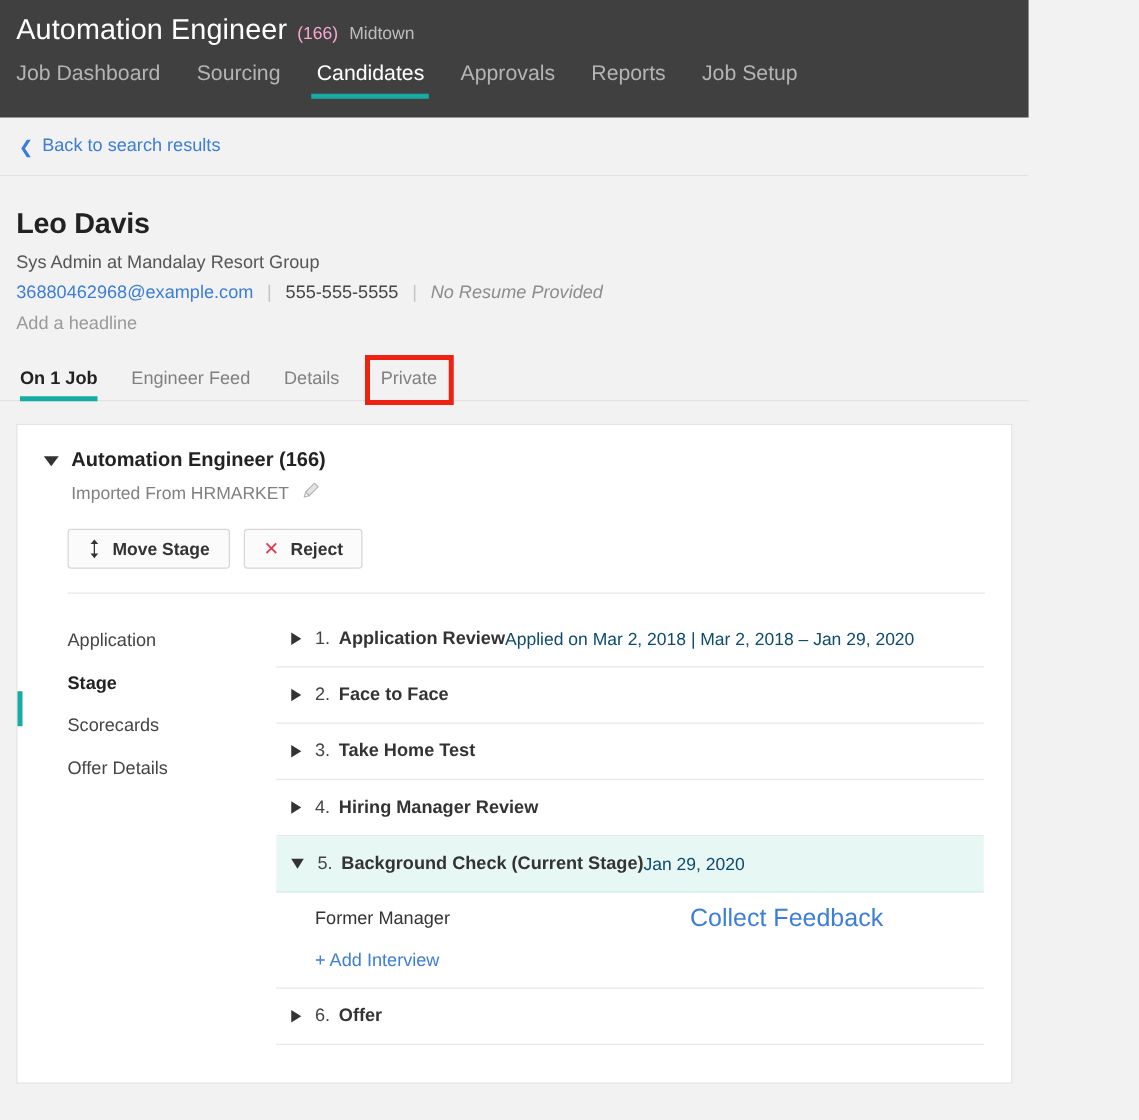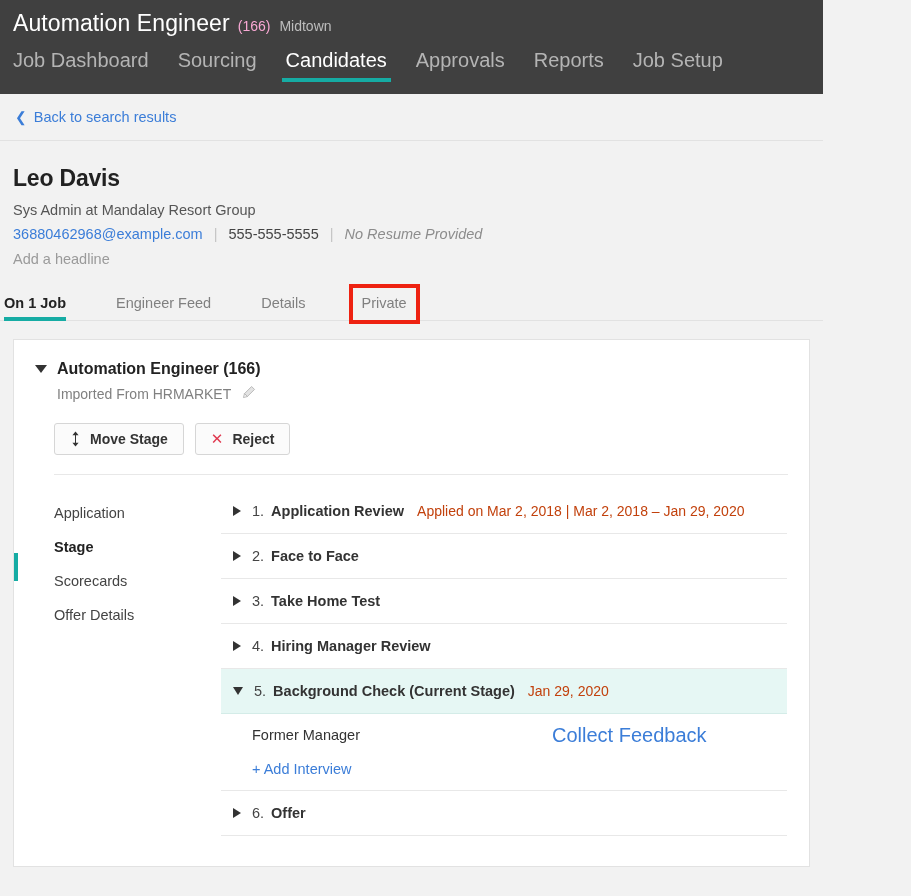--- a/index.html
+++ b/index.html
@@ -20,21 +20,21 @@
     padding: 10px 0 0 13px;
   }
   .job-title {
     color: #ffffff; font-size: 23px; font-weight: 400; letter-spacing: 0.1px;
   }
   .job-count { color: #f9a8d4; font-size: 14px; margin-left: 8px; }
   .job-loc   { color: #bdbdbd; font-size: 14px; margin-left: 9px; }
 
   .navtabs { display: flex; align-items: flex-end; padding-left: 13px; margin-top: 12px; }
   .navtab {
-    color: #b4b4b4; font-size: 20px; padding: 0 0 10px 0; margin-right: 29px;
+    color: #b4b4b4; font-size: 17px; padding: 0 0 10px 0; margin-right: 29px;
     position: relative; cursor: pointer; white-space: nowrap;
   }
   .navtab.active { color: #ffffff; }
   .navtab.active:after {
     content: ""; position: absolute; left: -4px; right: -4px; bottom: 0;
     height: 4px; background: #16aca4;
   }
 
   
   .backbar {
@@ -54,23 +54,22 @@
     margin-top: 8px; font-size: 14.5px; display: flex; align-items: center; color: #444;
   }
   .cand-email { color: #3b7dd8; cursor: pointer; }
   .sep { color: #c4c4c4; margin: 0 11px; font-weight: 300; }
   .no-resume { color: #8c8c8c; font-style: italic; }
   .add-headline { margin-top: 9px; font-size: 14.5px; color: #9a9a9a; cursor: pointer; }
 
   
   .ptabs {
     margin-top: 19px; display: flex; align-items: flex-end;
-    border-bottom: 1px solid #e2e2e2; padding-left: 4px; height: 35px;
+    border-bottom: 1px solid #e2e2e2; padding-left: 16px; height: 35px;
     position: relative;
-    gap: 23px;
   }
   .ptab {
     font-size: 14.5px; color: #808080; margin-right: 27px; padding-bottom: 9px;
     position: relative; cursor: pointer;
   }
   .ptab.active { color: #222222; font-weight: bold; }
   .ptab.active:after {
     content: ""; position: absolute; left: 0; right: 0; bottom: -1px;
     height: 4px; background: #16aca4;
   }
@@ -123,21 +122,21 @@
   .tri-right {
     width: 0; height: 0; border-top: 5.5px solid transparent; border-bottom: 5.5px solid transparent;
     border-left: 8px solid #333; margin-right: 11px; flex: none;
   }
   .tri-down-sm {
     width: 0; height: 0; border-left: 5.5px solid transparent; border-right: 5.5px solid transparent;
     border-top: 8px solid #333; margin-right: 11px; flex: none;
   }
   .stage-num { font-size: 14.5px; color: #444; margin-right: 7px; }
   .stage-name { font-size: 14.5px; font-weight: bold; color: #333; }
-  .stage-meta { font-size: 14px; color: #c2410c; margin-left: 13px; }
+  .stage-meta { font-size: 14px; color: #0c4a6e; }
 
   .stage-detail { padding: 0 0 0 12px; }
   .detail-row {
     display: flex; align-items: center; height: 42px; padding-left: 19px;
   }
   .detail-label { font-size: 14.5px; color: #333; width: 300px; }
   .detail-link { font-size: 20px; color: #3b7dd8; cursor: pointer; }
   .add-interview {
     font-size: 14.5px; color: #3b7dd8; cursor: pointer; padding: 5px 0 13px 19px;
   }

